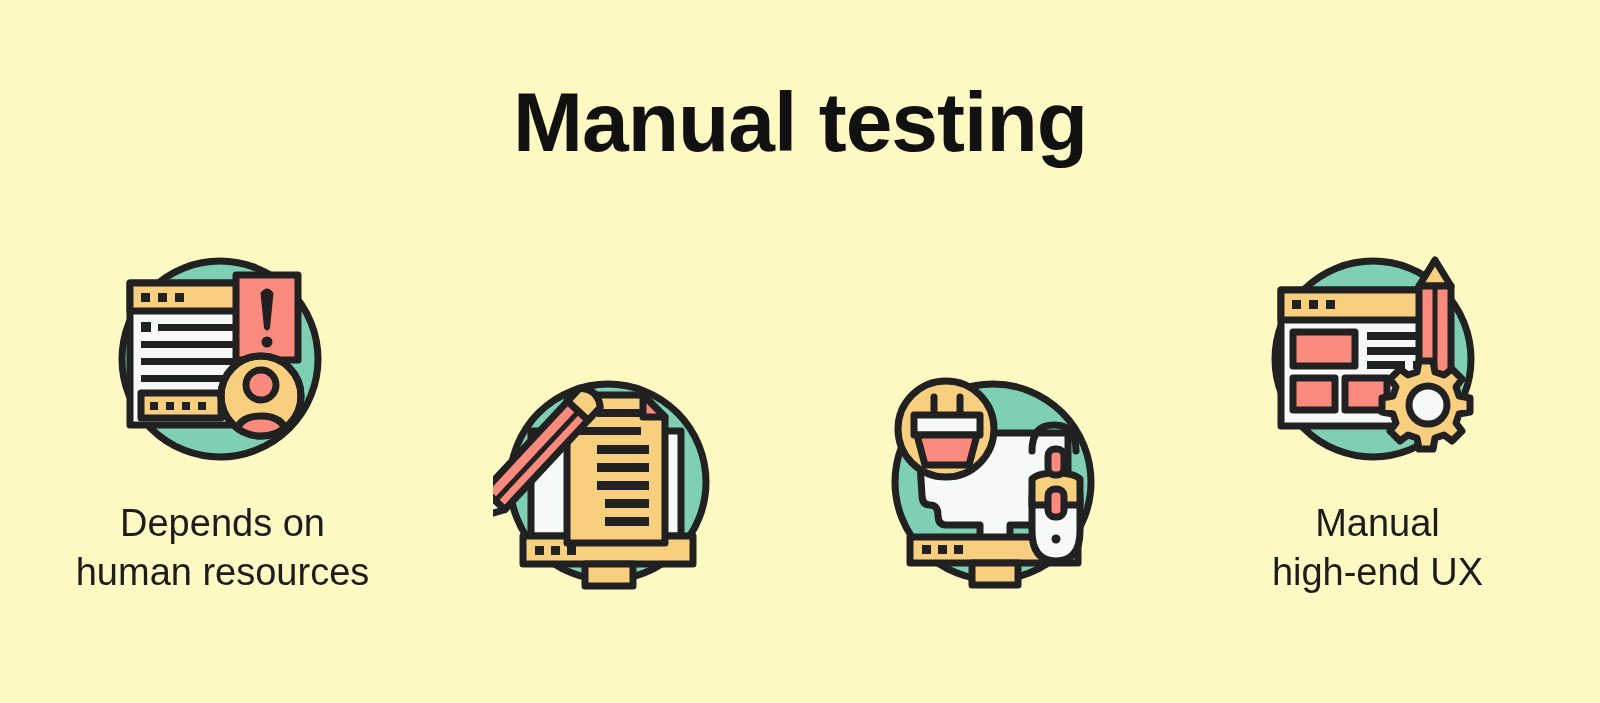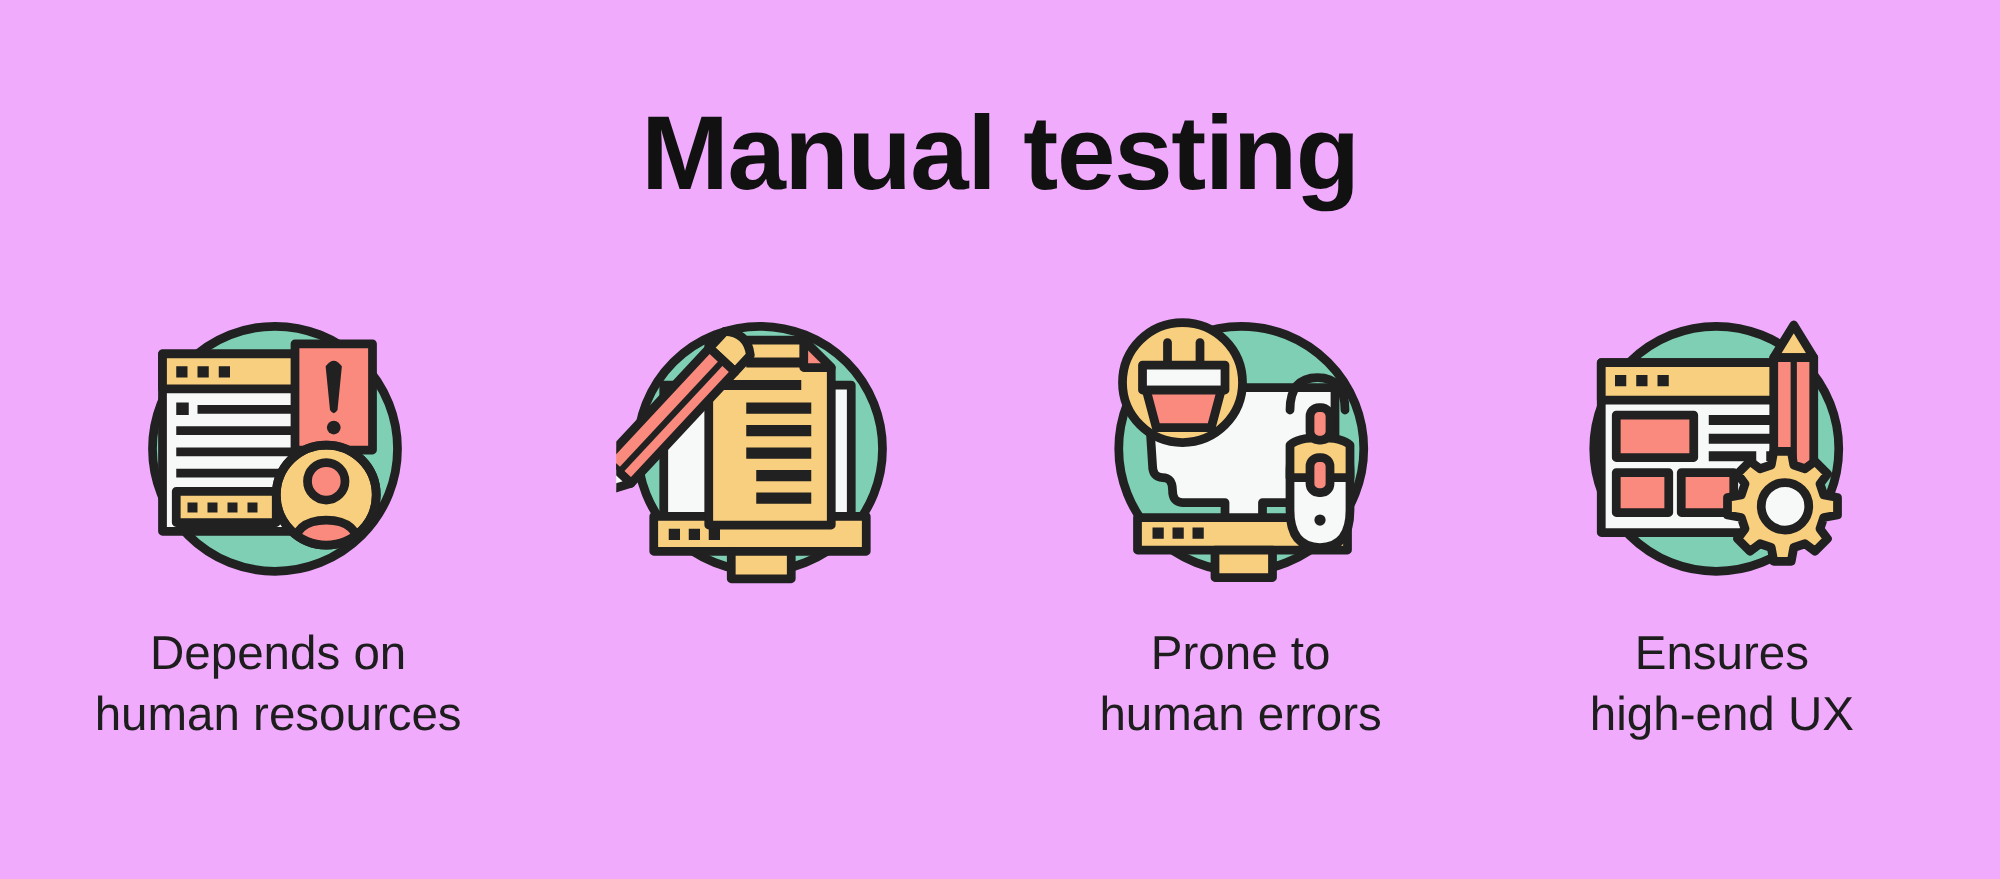--- a/index.html
+++ b/index.html
@@ -7,21 +7,21 @@
     width: 1600px;
     height: 703px;
     background: #ffffff;
     font-family: "Liberation Sans", sans-serif;
     overflow: hidden;
   }
   .slide {
     position: relative;
     width: 1600px;
     height: 703px;
-    background: #f0abfc;
+    background: #fef9c3;
   }
   .slide-title {
     position: absolute;
     top: 80px;
     left: 0;
     width: 1600px;
     text-align: center;
     font-family: "Liberation Sans", sans-serif;
     font-size: 84px;
     font-weight: 700;
@@ -30,21 +30,21 @@
     line-height: 1.0;
   }
   .cards {
     position: absolute;
     top: 248px;
     left: 0;
     width: 1600px;
     display: flex;
     flex-direction: row;
     justify-content: center;
-    align-items: flex-start;
+    align-items: flex-end;
   }
   .card {
     width: 385px;
     display: flex;
     flex-direction: column;
     align-items: center;
   }
   .icon-wrap {
     width: 230px;
     height: 225px;
@@ -215,22 +215,20 @@
 
           <g stroke="#212121" stroke-width="7" stroke-linejoin="round">
             <path d="M154 128 q0 -26 24 -26 q24 0 24 26 v32 q0 30 -24 30 q-24 0 -24 -30 z" fill="#F7F8F8"></path>
             <path d="M154 108 q6 -6 24 -6 q18 0 24 6 v26 h-48 z" fill="#F8CF7E"></path>
             <rect x="170" y="78" width="16" height="26" rx="7" fill="#FA8A7E"></rect>
             <rect x="170" y="118" width="16" height="28" rx="7" fill="#FA8A7E"></rect>
           </g>
           <circle cx="178" cy="168" r="4.5" fill="#212121"></circle>
         </svg>
       </div>
-      <div class="caption">Prone to
-human errors</div>
     </div>
 
     <div class="card">
       <div class="icon-wrap">
         <svg viewBox="0 0 230 225" xmlns="http://www.w3.org/2000/svg">
           <g stroke="#212121" stroke-width="7" stroke-linejoin="round" stroke-linecap="round">
 
             <circle cx="110" cy="111" r="98" fill="#7ECFB4"></circle>
 
             <rect x="18" y="42" width="156" height="136" fill="#F7F8F8"></rect>
@@ -259,18 +257,18 @@
             <rect x="156" y="38" width="32" height="132" fill="#FA8A7E"></rect>
           </g>
           <rect x="169.5" y="38" width="5" height="132" fill="#212121"></rect>
 
           <g stroke="#212121" stroke-width="7" stroke-linejoin="round">
             <path d="M172 124 l9 3 l8 -6 l10 10 l-6 8 l3 9 l11 2 v14 l-11 2 l-3 9 l6 8 l-10 10 l-8 -6 l-9 3 l-2 11 h-14 l-2 -11 l-9 -3 l-8 6 l-10 -10 l6 -8 l-3 -9 l-11 -2 v-14 l11 -2 l3 -9 l-6 -8 l10 -10 l8 6 l9 -3 l2 -11 h14 z" fill="#F8CF7E"></path>
             <circle cx="165" cy="157" r="19" fill="#F7F8F8"></circle>
           </g>
         </svg>
       </div>
-      <div class="caption">Ensures
+      <div class="caption">Manual
 high-end UX</div>
     </div>
 
   </div>
 </div>
 
 </body></html>

